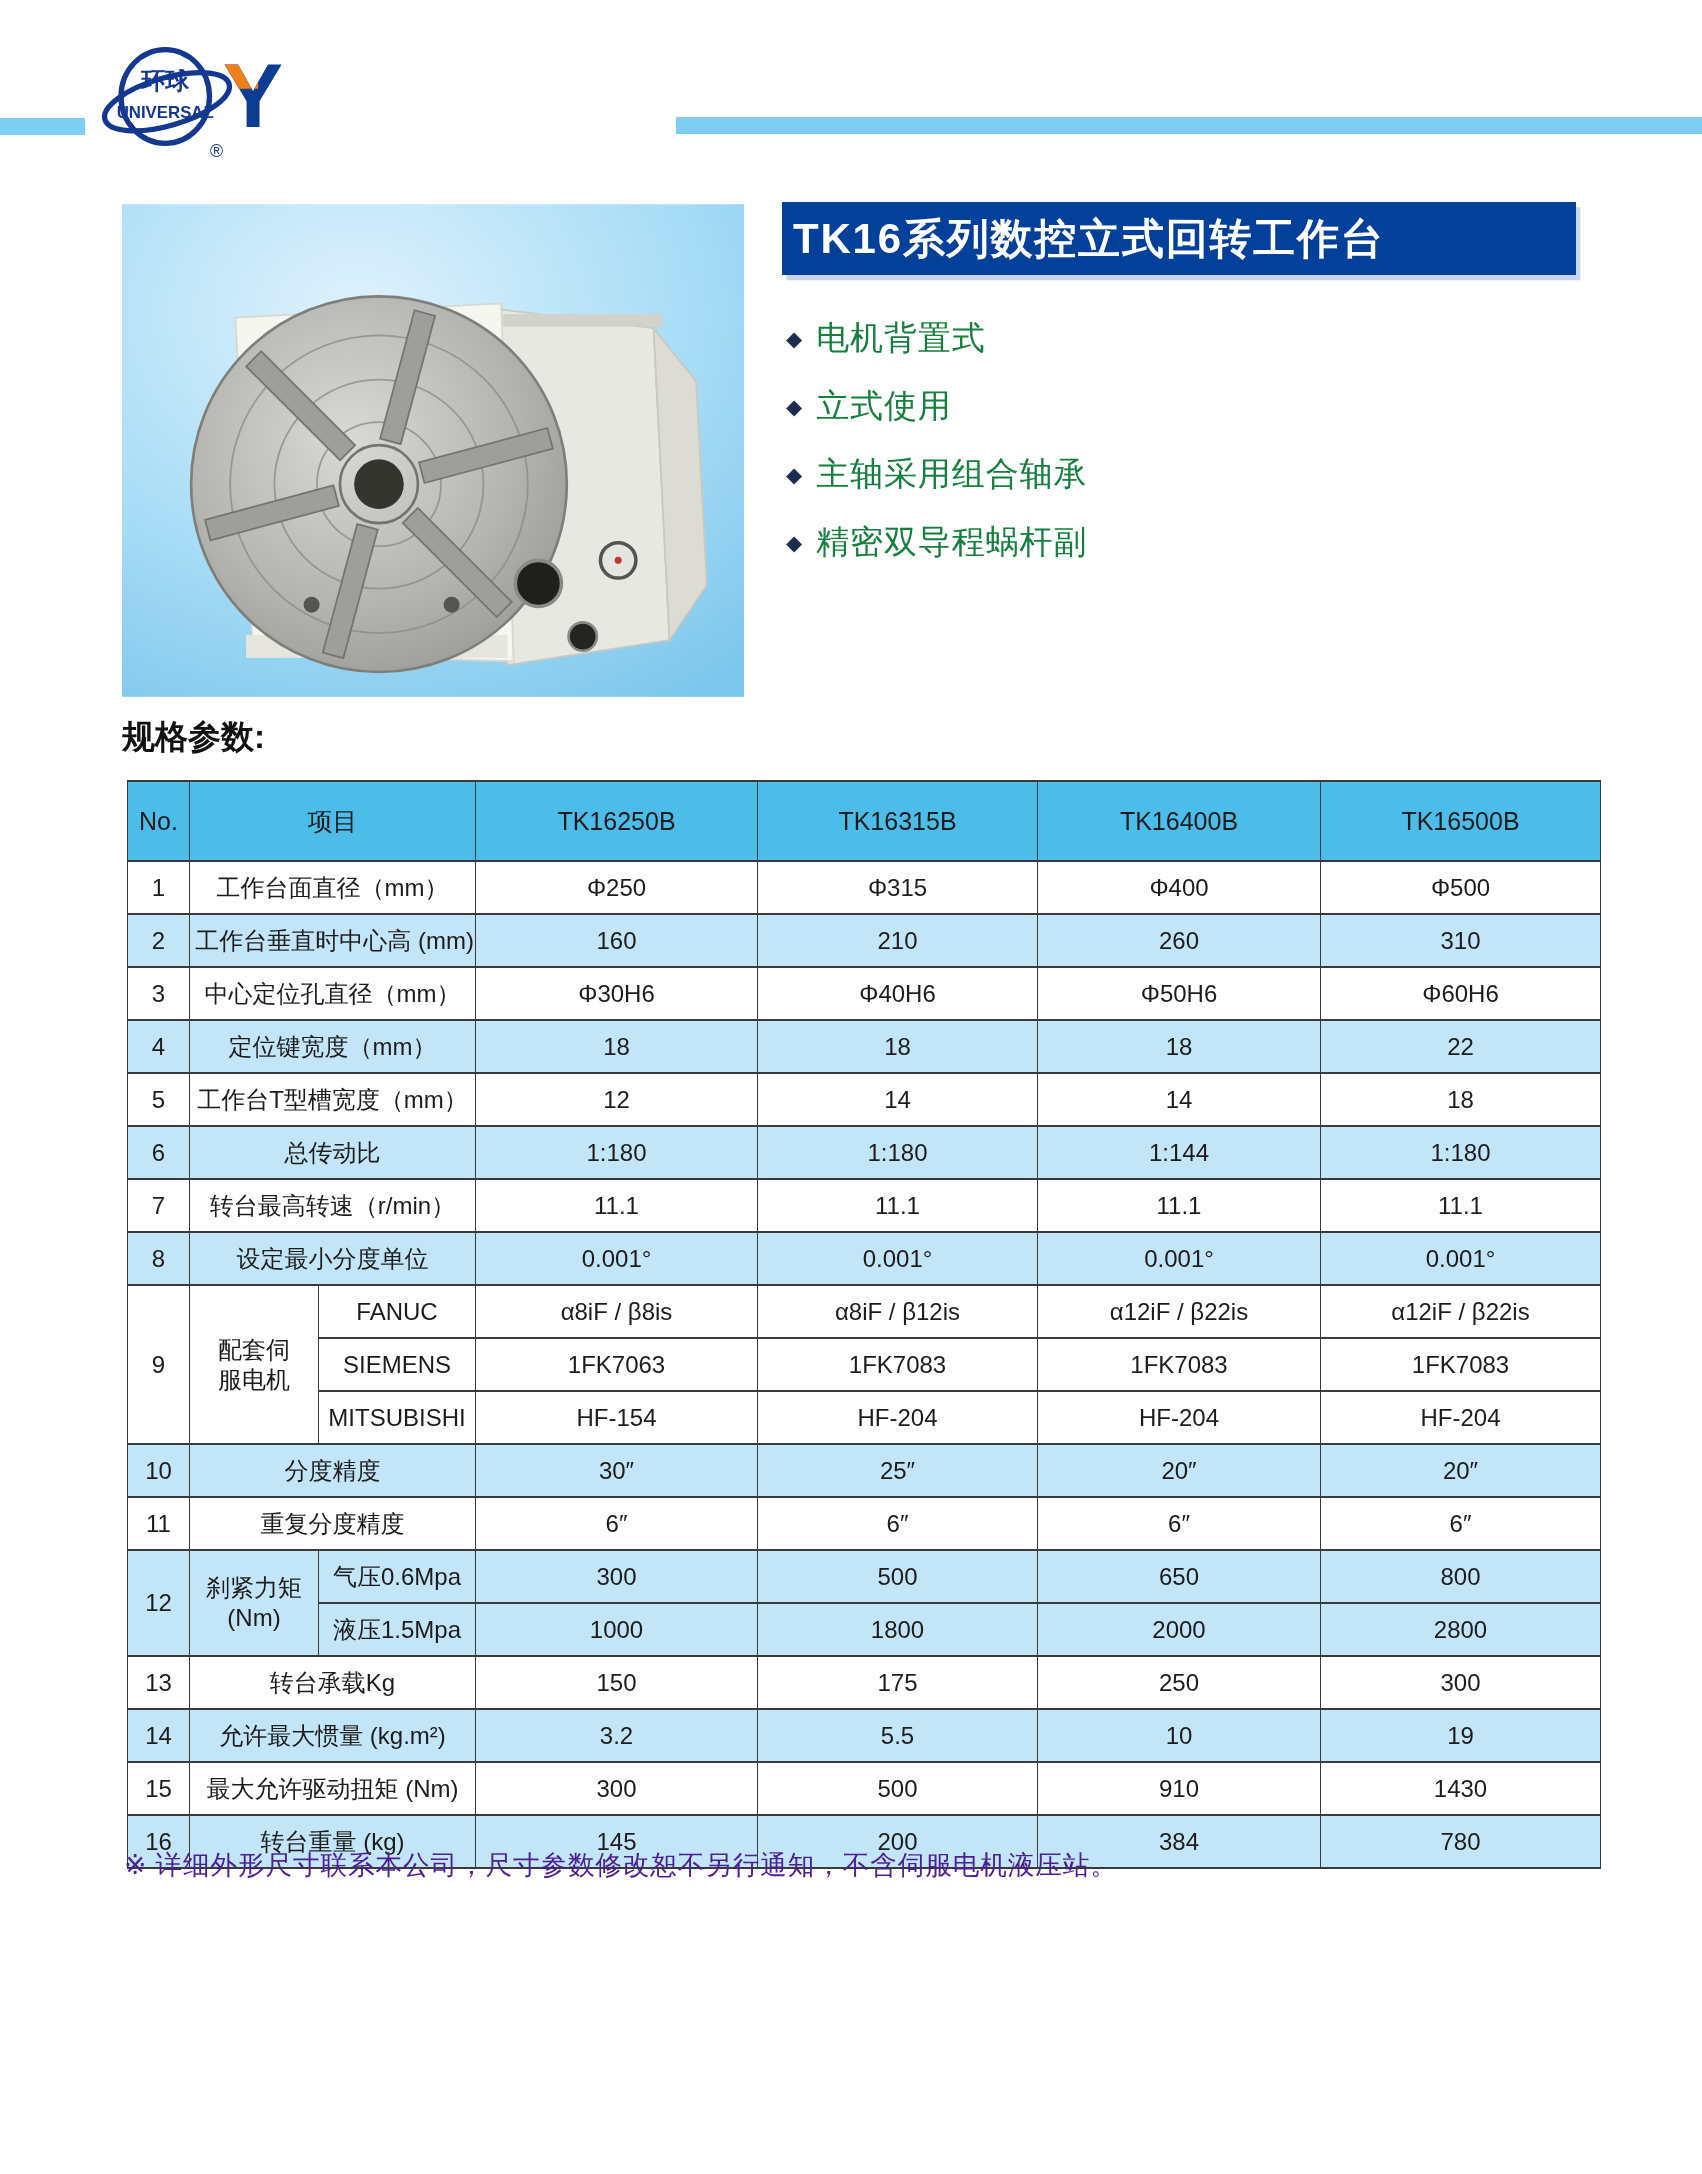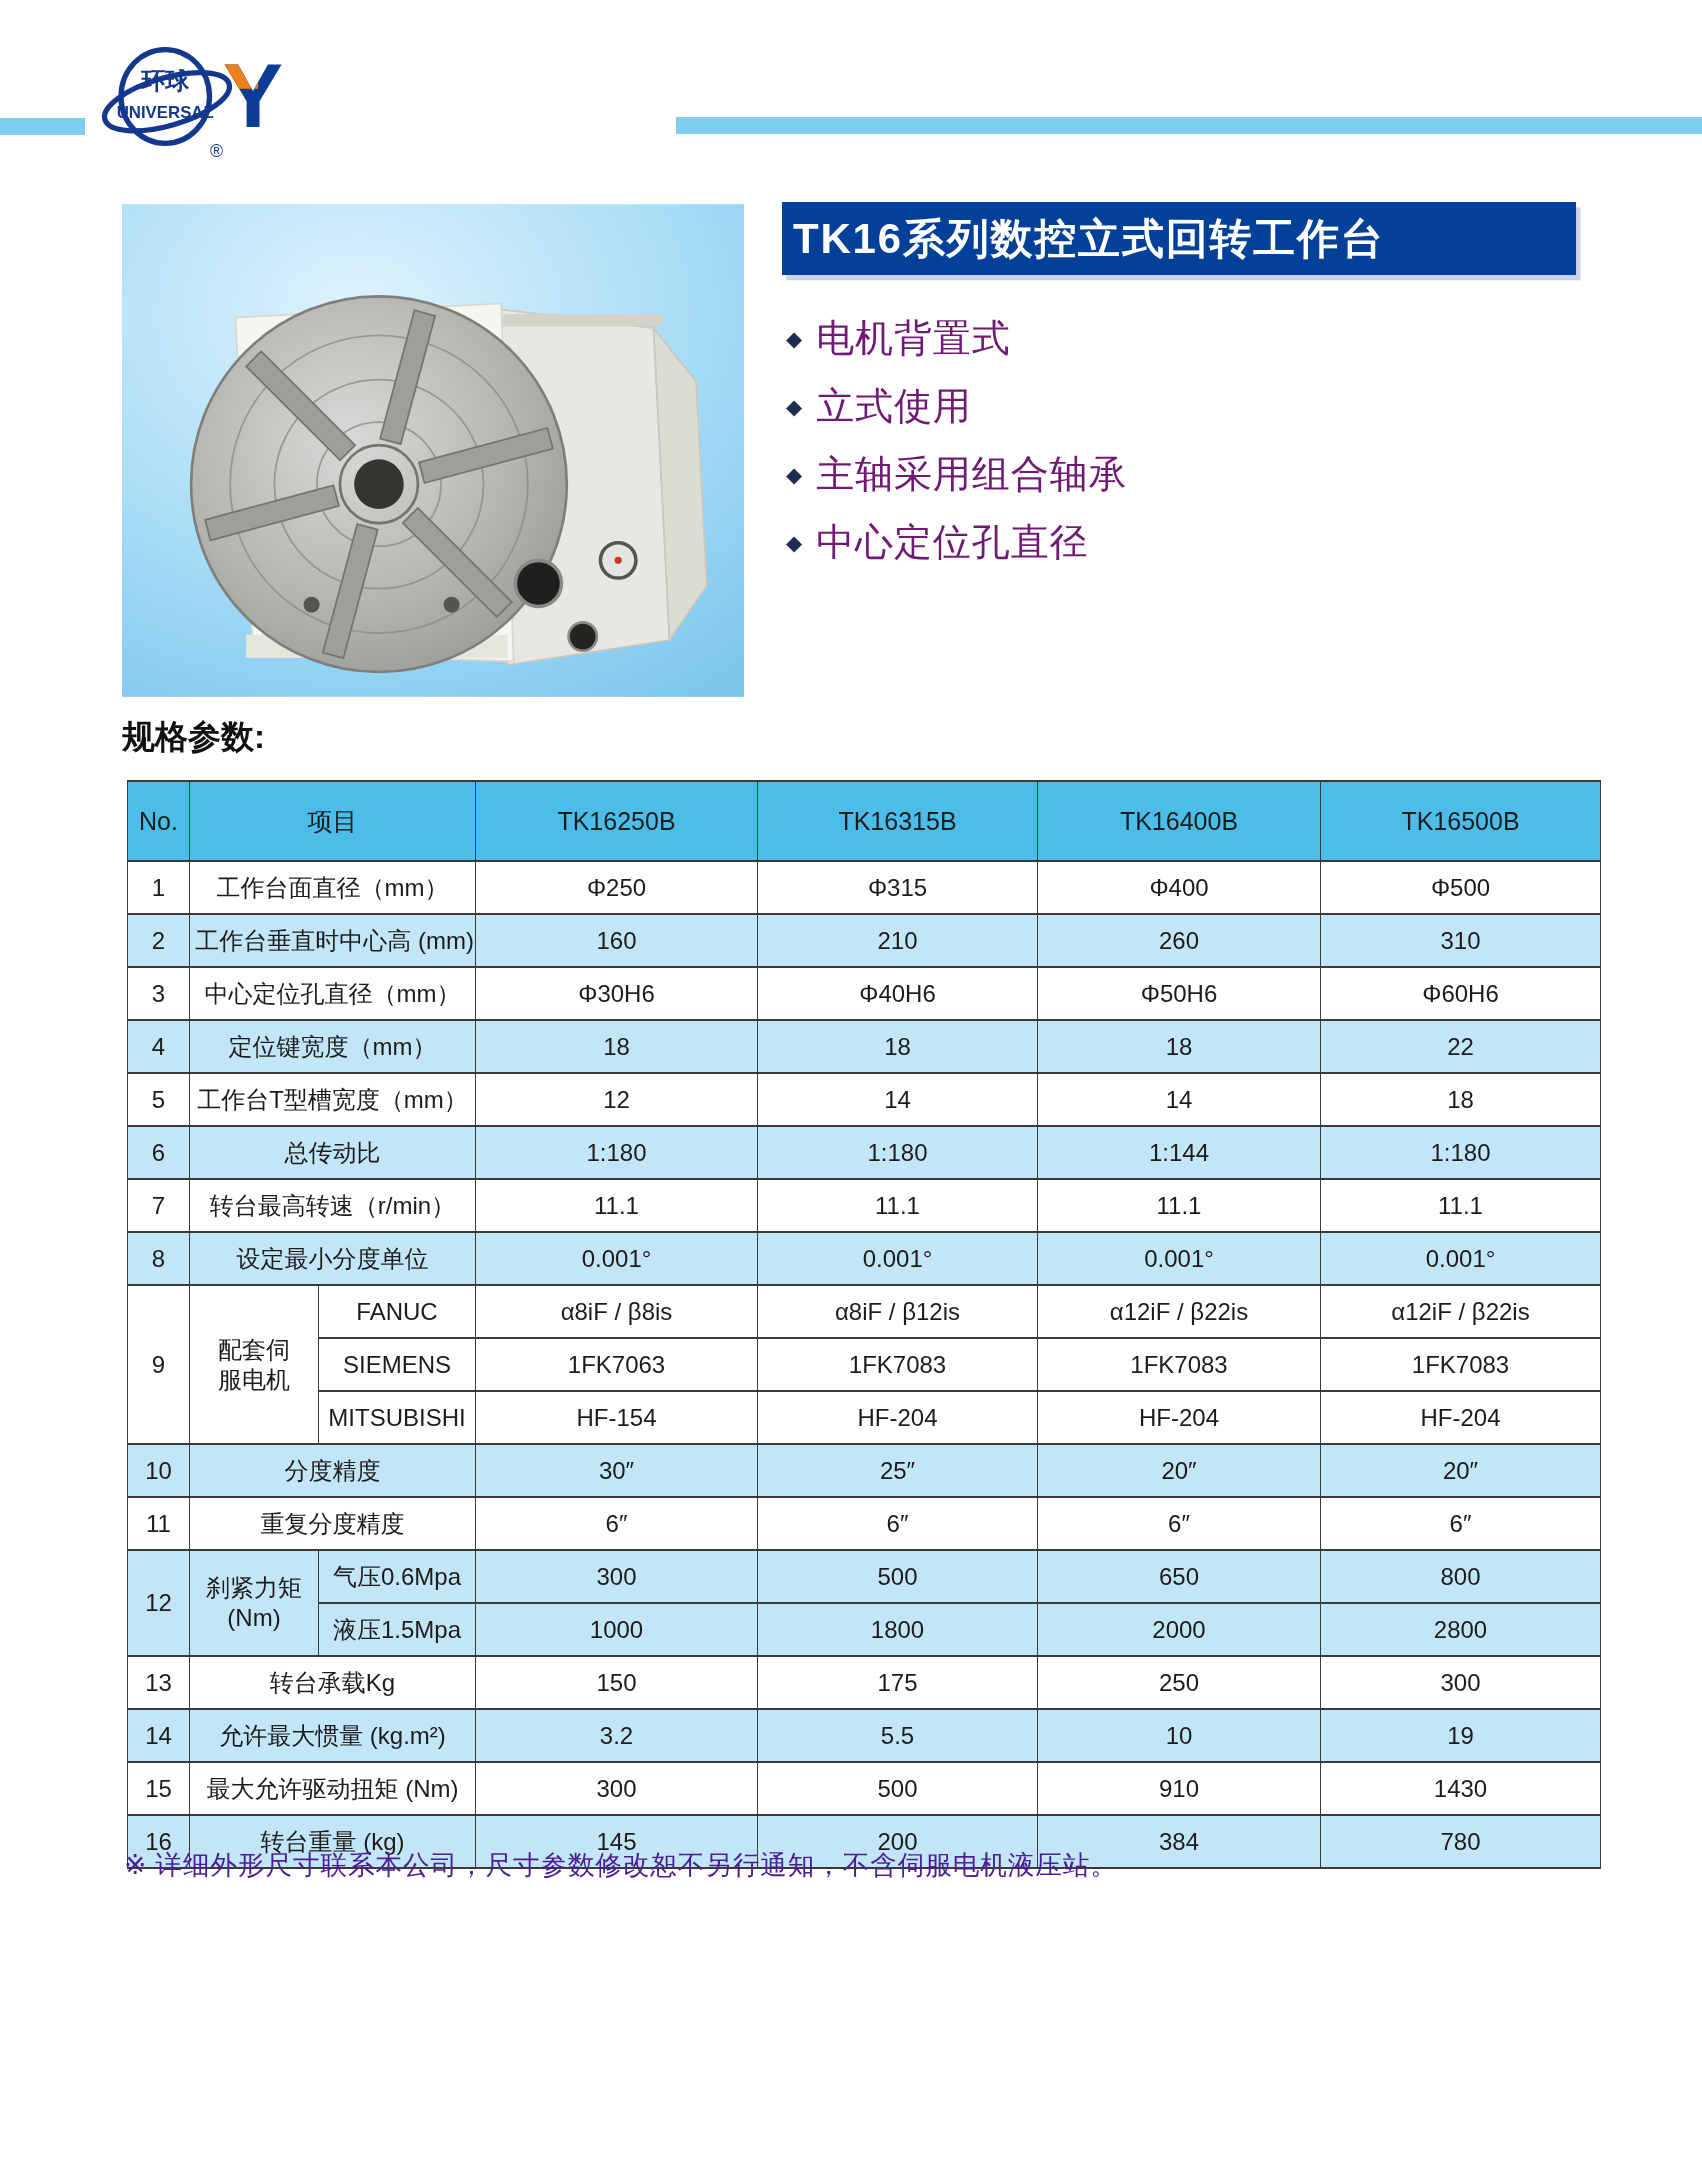--- a/index.html
+++ b/index.html
@@ -23,21 +23,21 @@
 
   .title-banner{position:absolute;left:782px;top:202px;width:794px;height:73px;
                 background:#02409a;box-shadow:4.4px 5.3px 0 #c9d4ea;
                 display:flex;align-items:center;}
   .title-banner span{color:#ffffff;font-size:42px;font-weight:bold;padding-left:11px;
                      letter-spacing:1.8px;white-space:nowrap;}
 
   .features{position:absolute;left:786px;top:316px;display:flex;flex-direction:column;gap:24px;}
   .feature{display:flex;align-items:center;gap:14px;height:44px;}
   .feature .diamond{color:#1d2d50;font-size:21px;line-height:1;}
-  .feature .ftext{font-size:38px;color:#701a75;letter-spacing:0.9px;}
+  .feature .ftext{font-size:33px;color:#15803d;letter-spacing:0.9px;}
 
   
   .specs-heading{position:absolute;left:122px;top:715px;font-size:33px;font-weight:600;color:#111;}
 
   table.specs{position:absolute;left:127px;top:780px;width:1474px;
               border-collapse:collapse;table-layout:fixed;}
   table.specs th,table.specs td{
       border-left:1.8px solid #3a3a3a;border-right:1.8px solid #3a3a3a;
       border-top:2.7px solid #3a3a3a;border-bottom:2.7px solid #3a3a3a;
       text-align:center;vertical-align:middle;
@@ -131,21 +131,21 @@
       <div class="feature">
         <span class="diamond">◆</span>
         <span class="ftext">立式使用</span>
       </div>
       <div class="feature">
         <span class="diamond">◆</span>
         <span class="ftext">主轴采用组合轴承</span>
       </div>
       <div class="feature">
         <span class="diamond">◆</span>
-        <span class="ftext">中心定位孔直径</span>
+        <span class="ftext">精密双导程蜗杆副</span>
       </div>
     </div>
 
   <div class="specs-heading">规格参数:</div>
 
   <table class="specs">
     <colgroup>
       <col style="width:62px">
         <col style="width:129px">
         <col style="width:157px">

